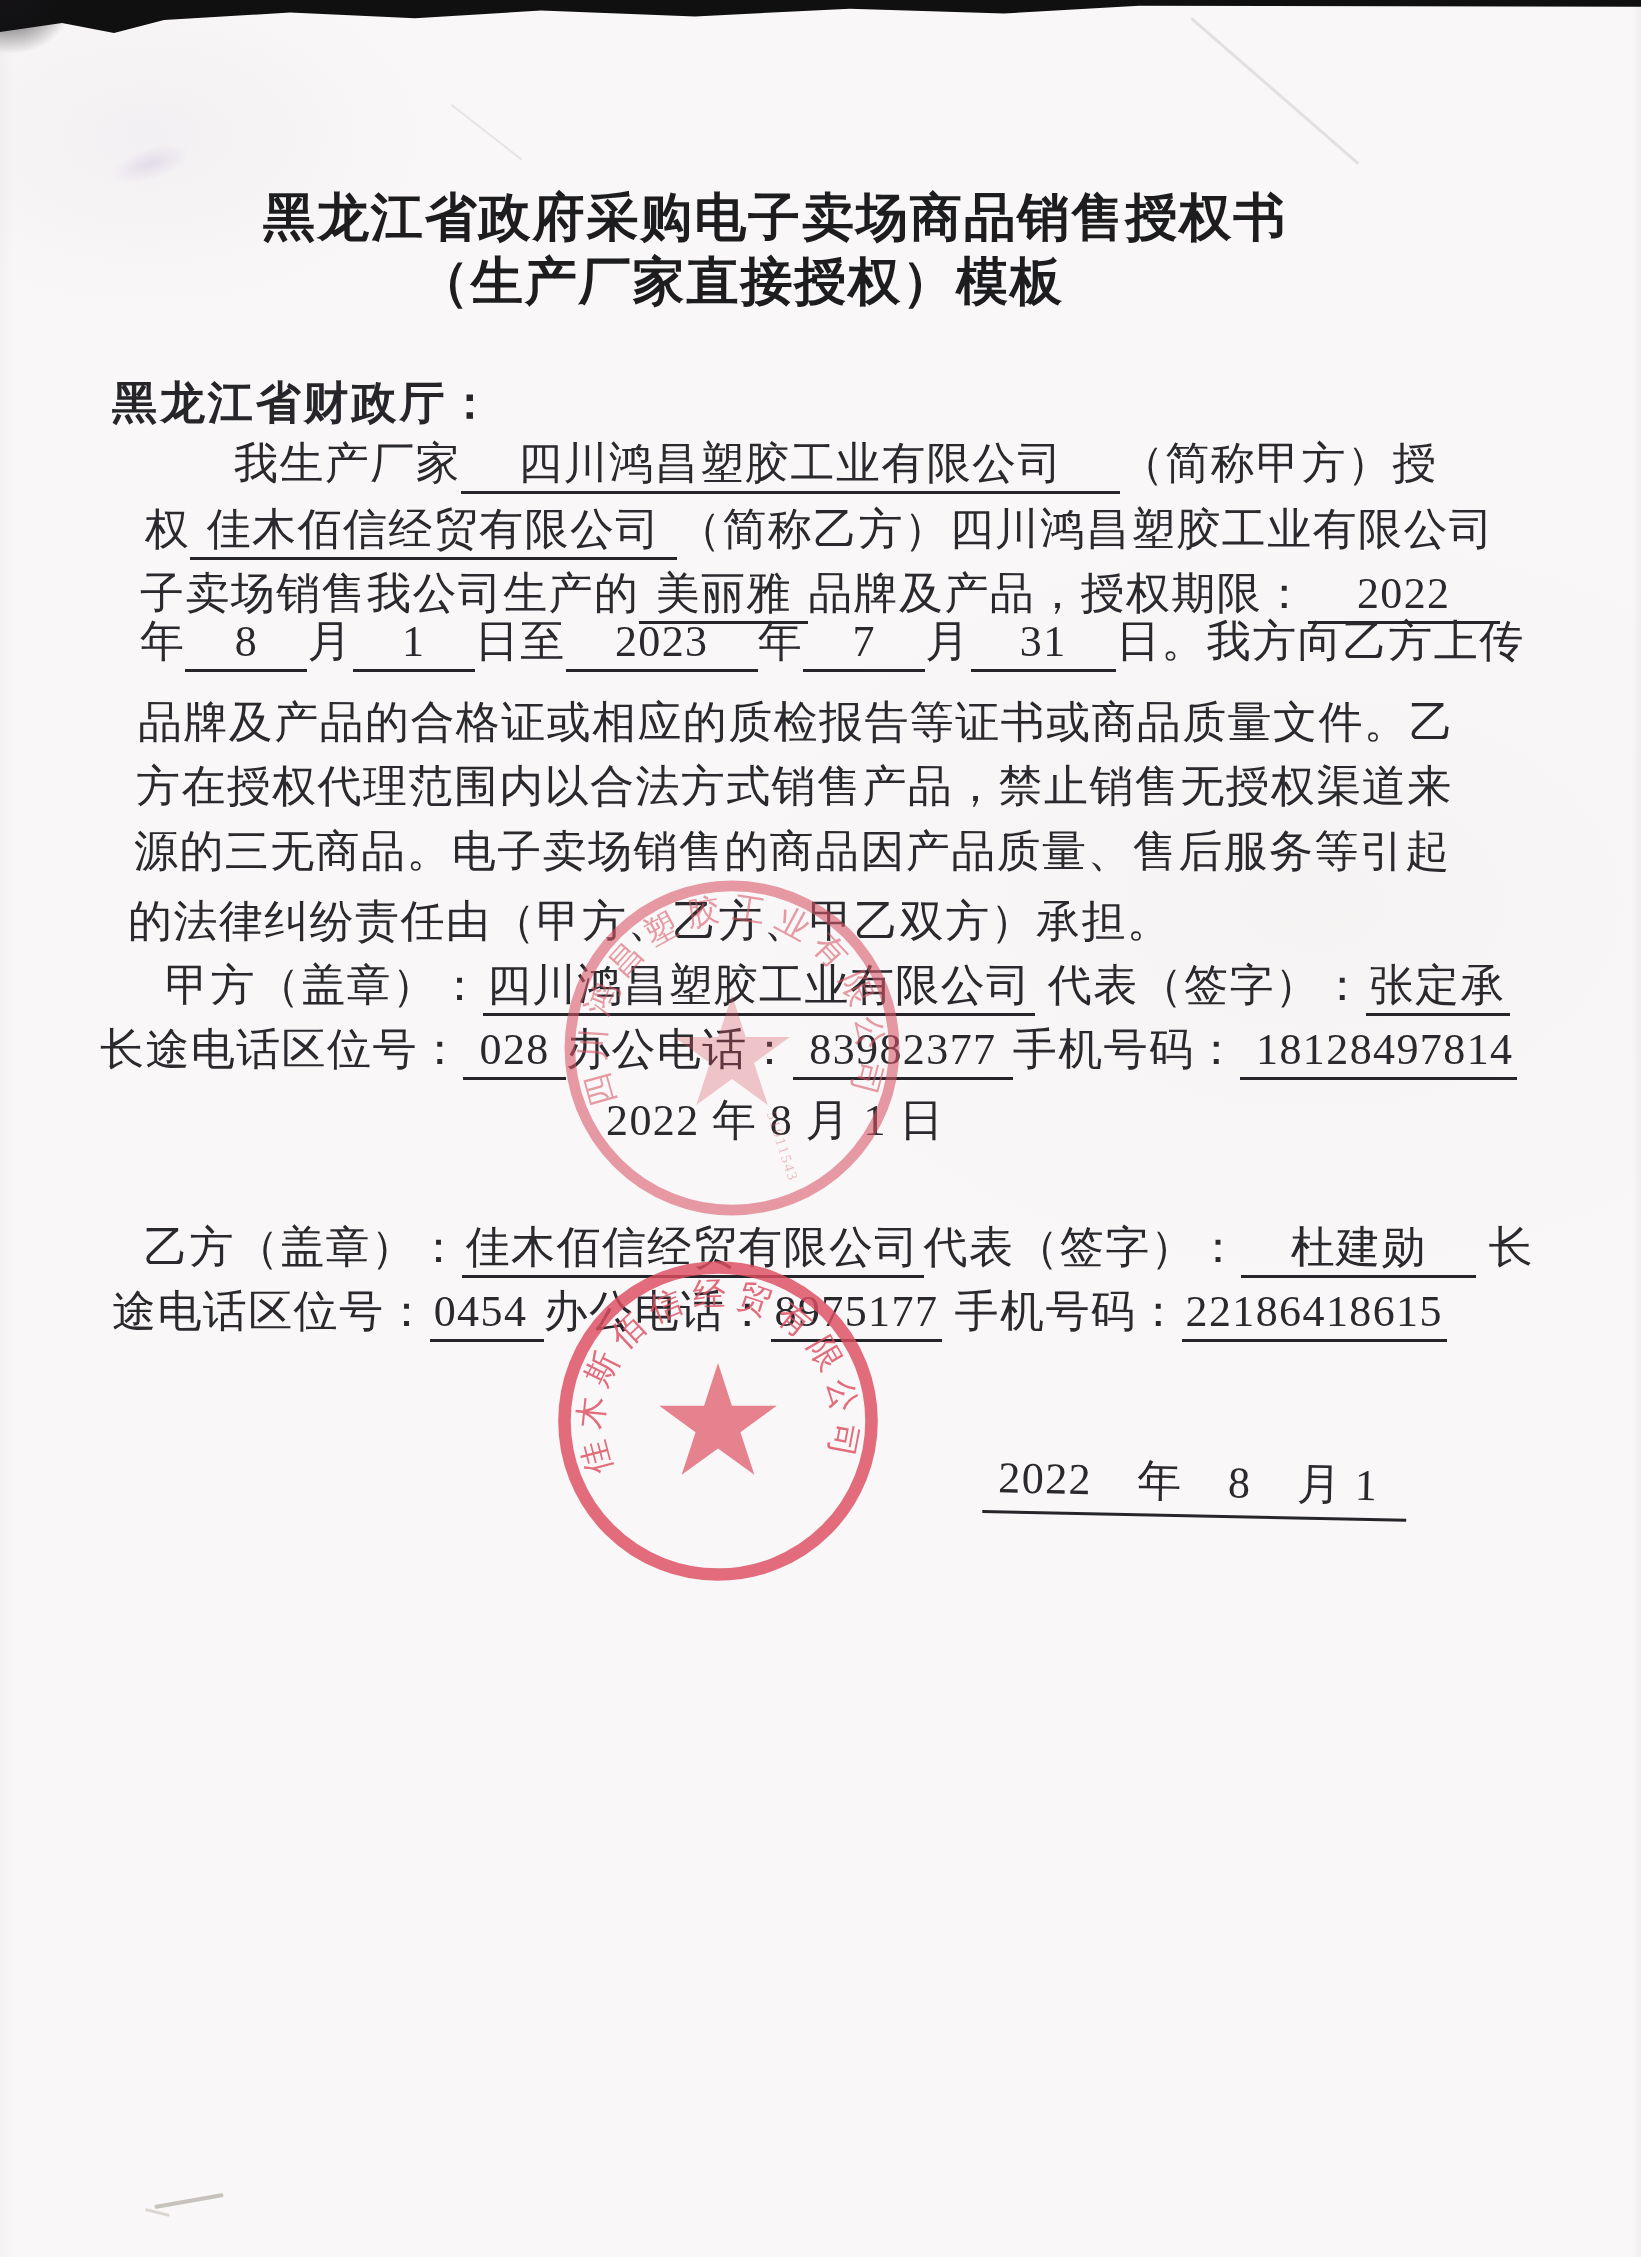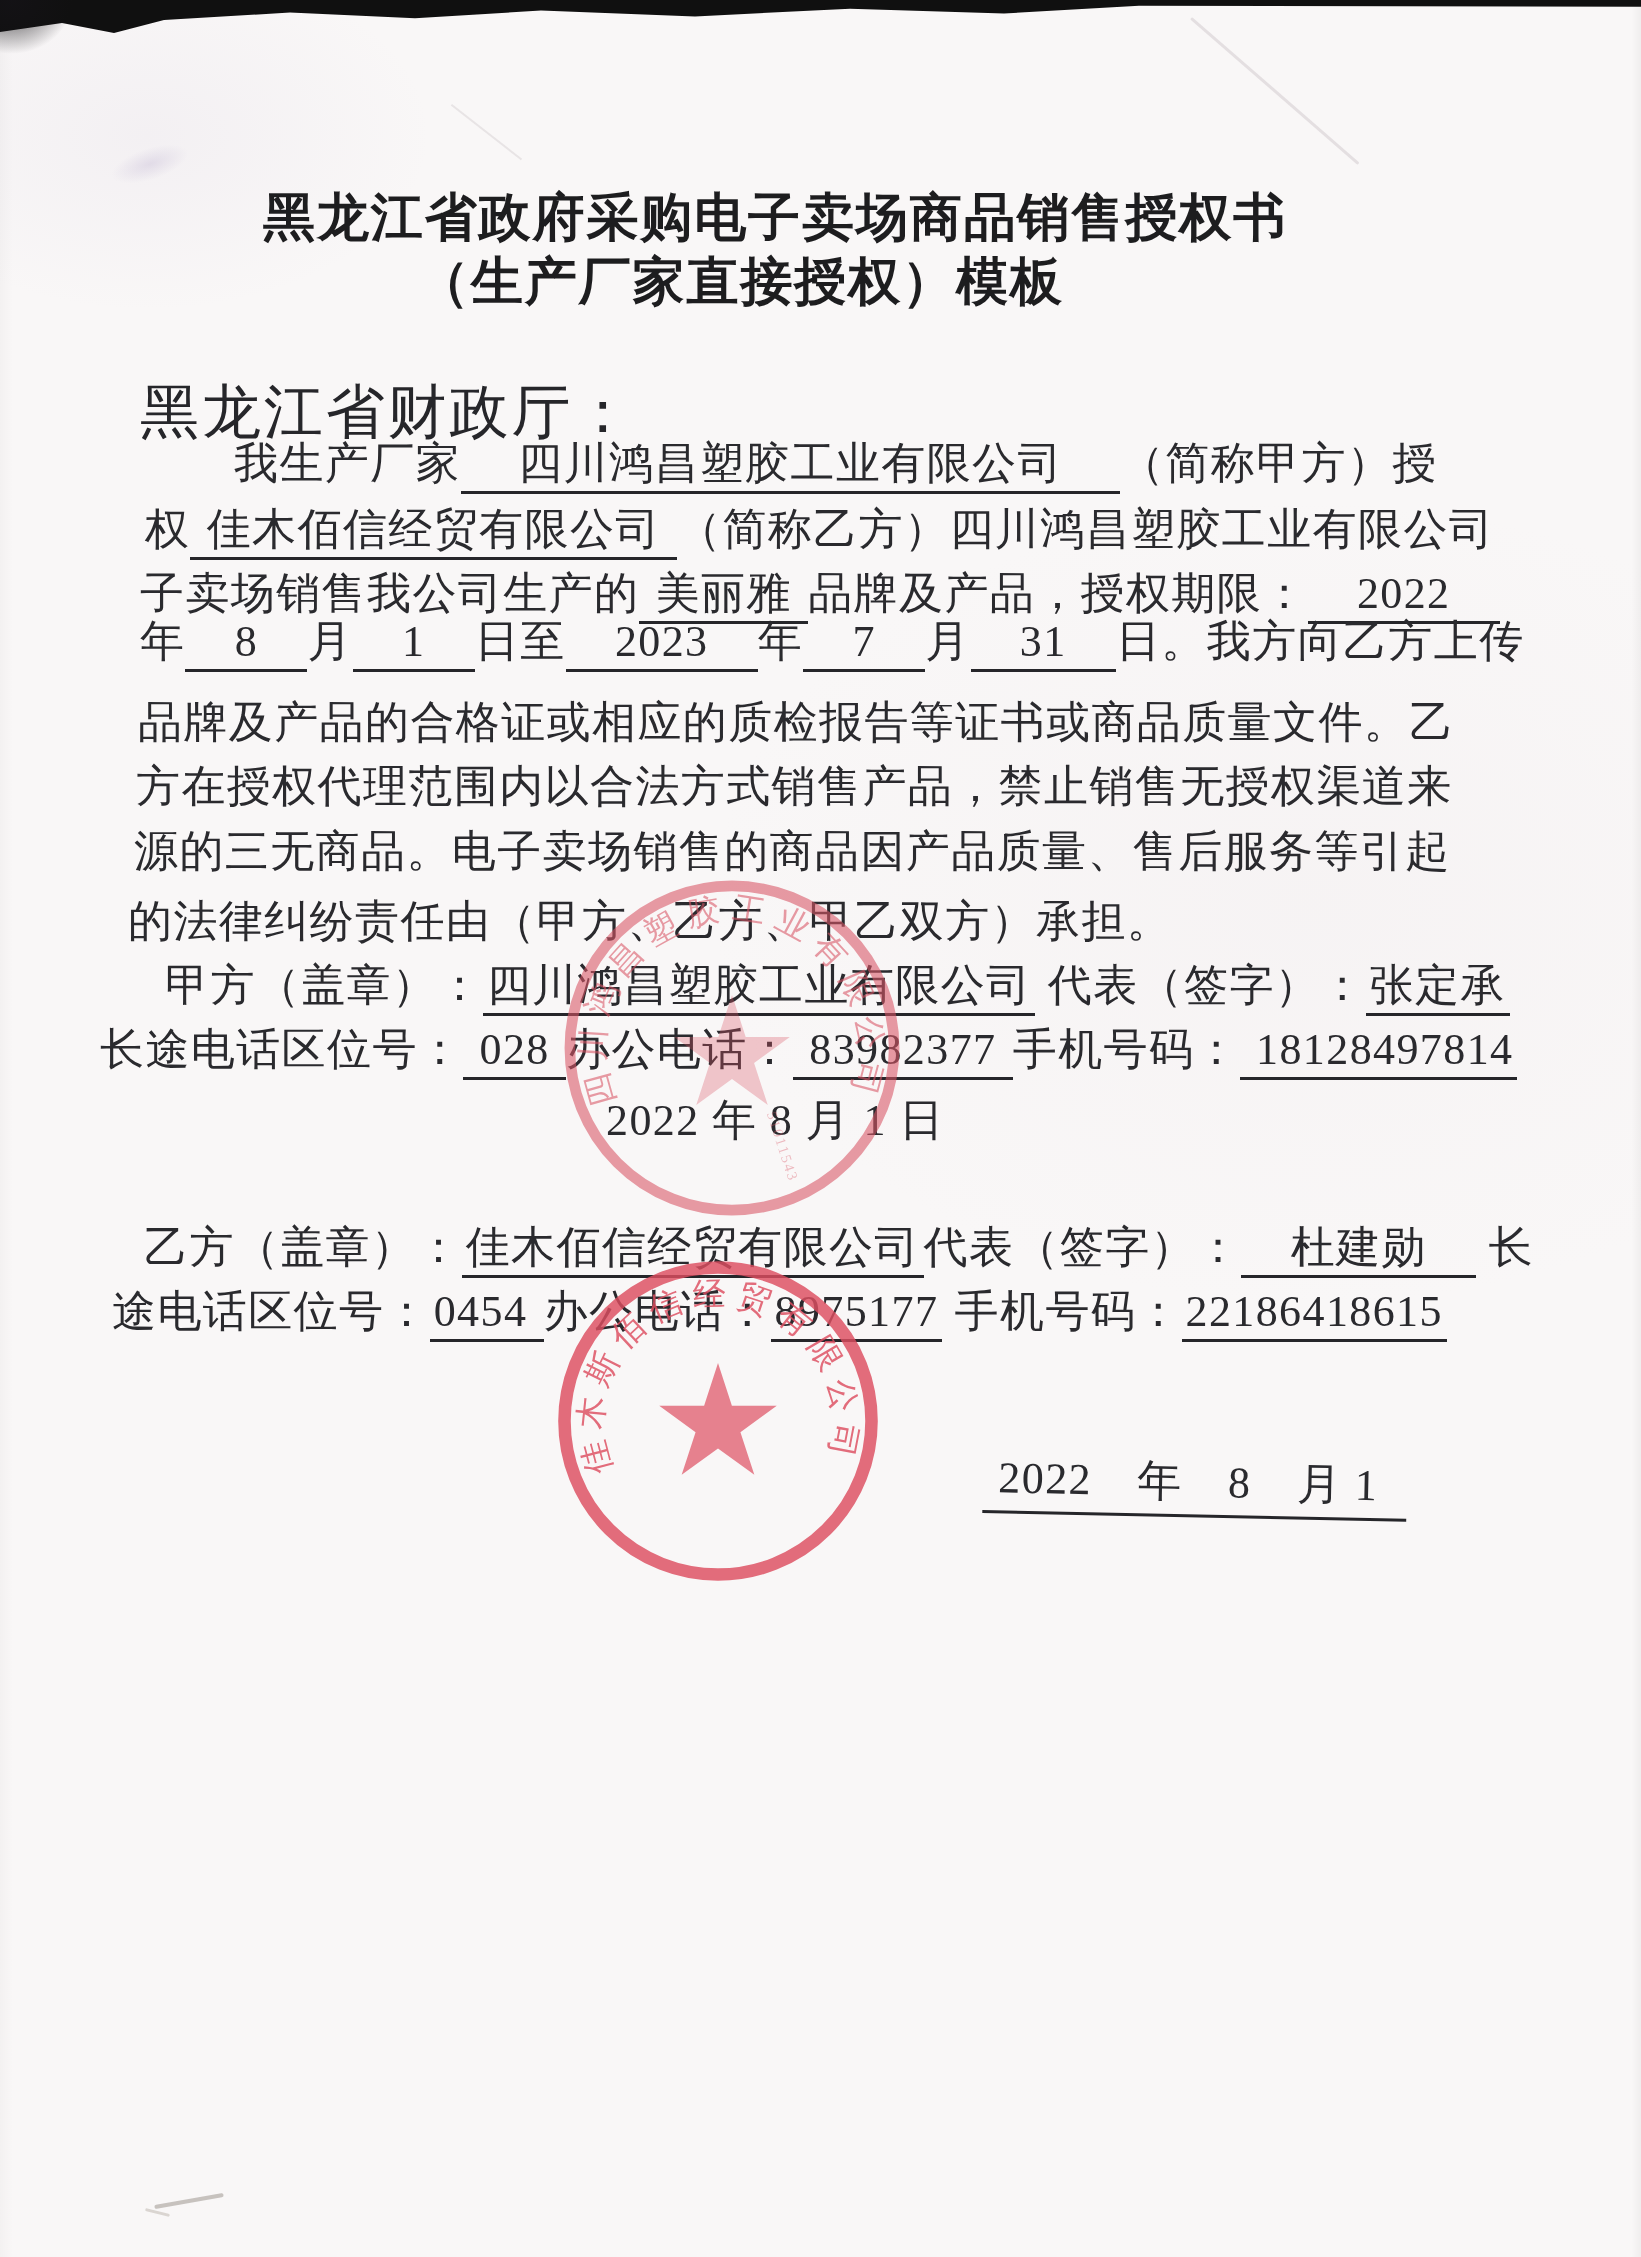--- a/index.html
+++ b/index.html
@@ -49,22 +49,22 @@
     background:#c4beb8;opacity:.6;transform:rotate(14deg);border-radius:1.9px;
   }
   
   .tl{
     position:absolute;white-space:nowrap;color:#1d1d1f;font-weight:700;
     font-size:52px;letter-spacing:1.9px;
   }
   .title1{left:263px;top:183px;font-family:Liberation Mono, monospace;}
   .title2{left:417px;top:247px;}
   .sal{
-    position:absolute;left:140px;top:373px;font-size:59px;color:#26262a;
-    letter-spacing:2.9px;white-space:nowrap;
+    position:absolute;left:112px;top:373px;font-size:45px;color:#26262a;
+    letter-spacing:2.9px;white-space:nowrap;font-weight:bold;
   }
   .ln{
     position:absolute;font-size:44px;line-height:56px;color:#2a2a2e;
     letter-spacing:1.4px;white-space:nowrap;
   }
   .ln .u{border-bottom:3.9px solid #26262a;padding:0 3.9px 2.9px 3.9px;}
   .l0{left:234px;top:436px;}
   .l1{left:145px;top:502px;}
   .l2{left:140px;top:566px;}
   .l3{left:140px;top:614px;font-family:Liberation Serif, serif;}

